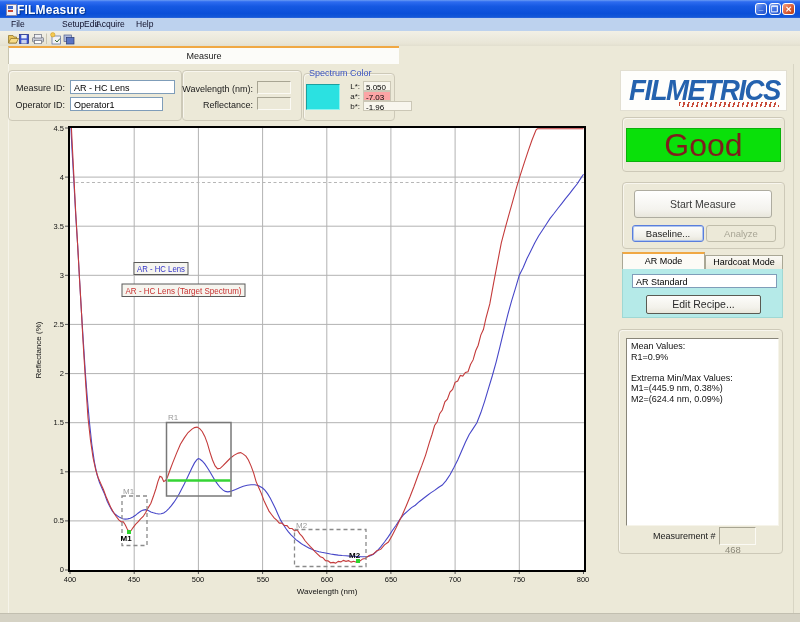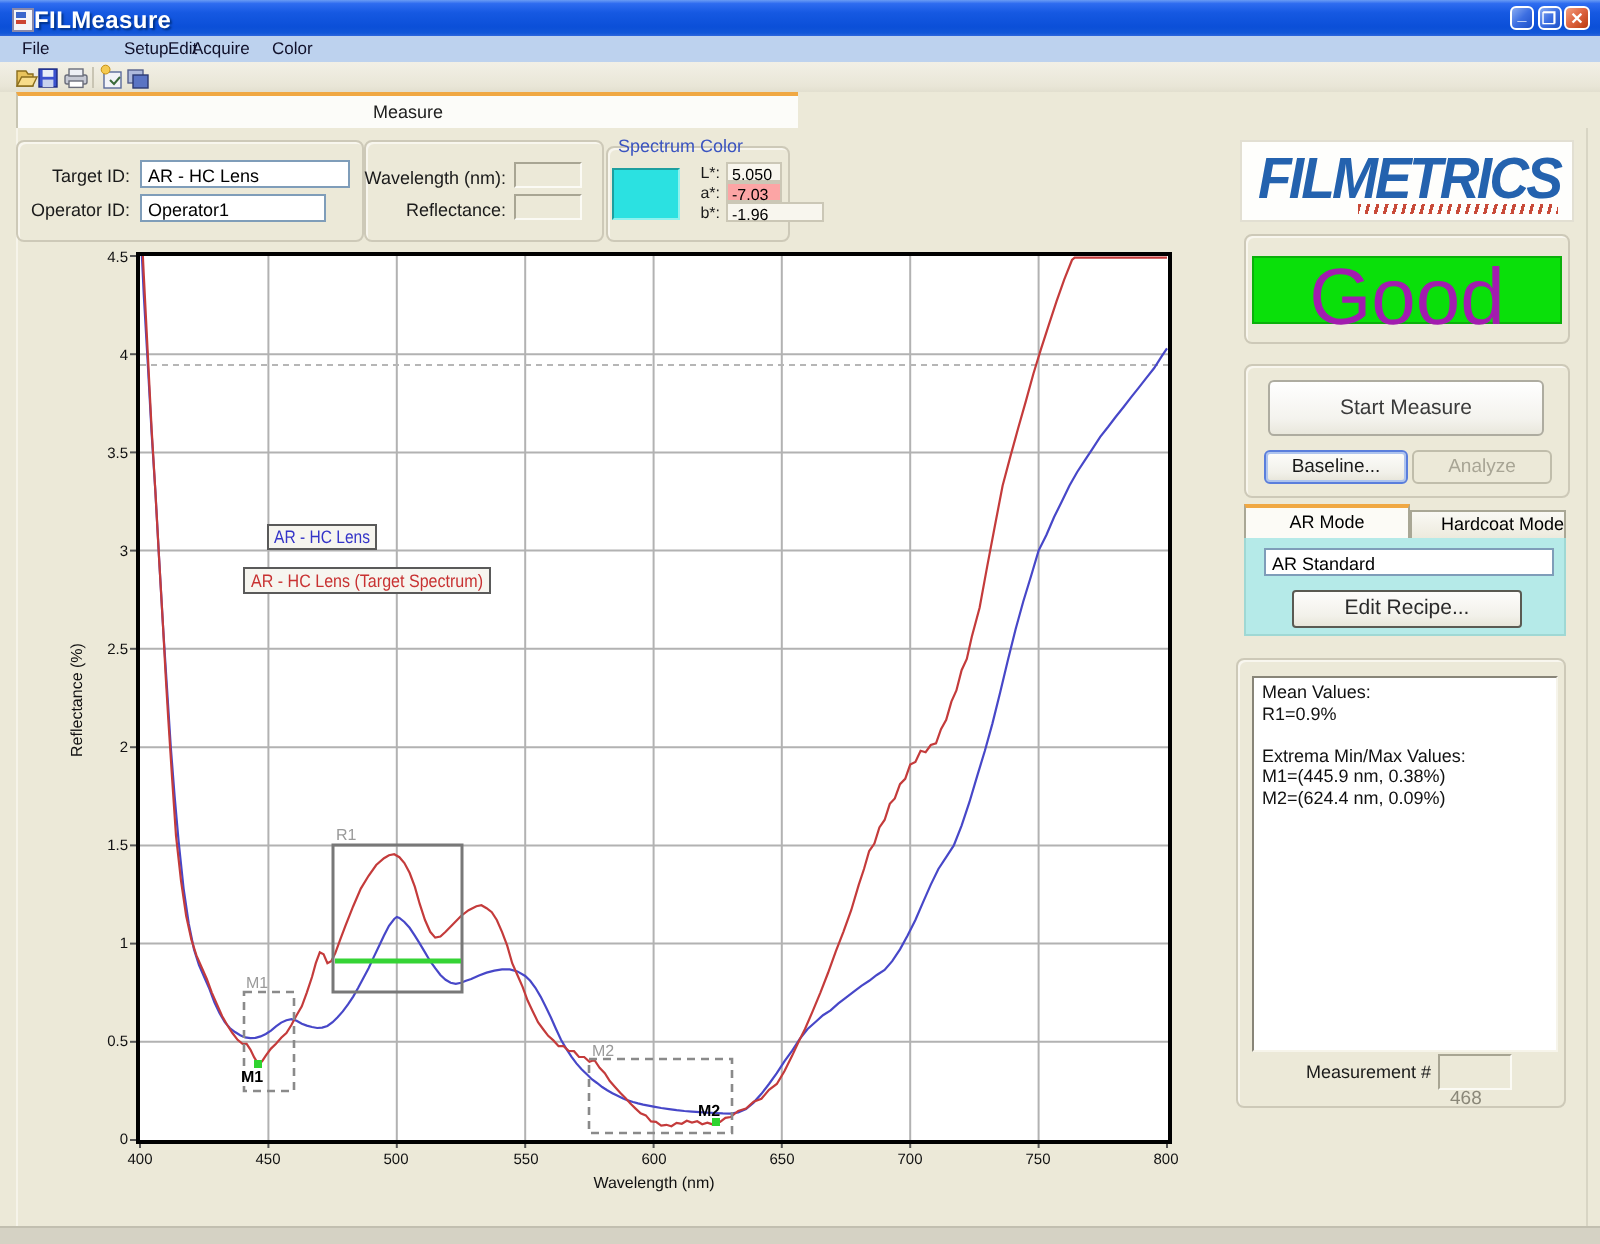--- a/index.html
+++ b/index.html
@@ -36,21 +36,21 @@
 <div class="abs" id="appicon"></div>
 <div class="abs" id="titletxt">FILMeasure</div>
 <div class="abs wbtn wblue" id="bmin"><span style="position:relative;top:-1px;">_</span></div>
 <div class="abs wbtn wblue" id="bmax"><span style="position:relative;top:0.5px;">❐</span></div>
 <div class="abs wbtn" id="bclose"><span style="position:relative;top:0.5px;">✕</span></div>
 <div class="abs" id="menubar">
   <span class="abs mitem" style="left:11px;">File</span>
   <span class="abs mitem" style="left:36px;margin-left:48px;">Edit</span>
   <span class="abs mitem" style="left:62px;">Setup</span>
   <span class="abs mitem" style="left:96px;">Acquire</span>
-  <span class="abs mitem" style="left:136px;">Color</span>
+  <span class="abs mitem" style="left:136px;">Help</span>
 </div>
 <div class="abs" id="toolbar"></div>
 <div class="abs" id="tabstrip">
   <div class="abs" id="tabMeasure">
       <div class="abs tabtxt">Measure</div>
     </div>
 </div>
 <div class="abs" id="page"></div>
 <div class="abs" id="bottomstrip"></div>
 
@@ -77,21 +77,21 @@
   </g>
   <g>
     <rect x="64" y="4" width="7.5" height="6.5" fill="#aebadc" stroke="#55608c" stroke-width="0.7"></rect>
     <rect x="66.5" y="6.5" width="7.5" height="6.5" fill="#5a74c4" stroke="#2c3a72" stroke-width="0.7"></rect>
   </g>
 </svg>
 
 <div class="abs grp" style="left:8px;top:70px;width:172px;height:49px;"></div>
 <div class="abs grp" style="left:182px;top:70px;width:118px;height:49px;"></div>
 <div class="abs grp" style="left:303px;top:73px;width:90px;height:46px;"></div>
-<div class="abs lbl rlbl" style="left:16px;top:83px;width:49px;">Target ID:</div>
+<div class="abs lbl rlbl" style="left:16px;top:83px;width:49px;">Measure ID:</div>
 <div class="abs tbox" style="left:70px;top:80px;width:105px;height:14px;">AR - HC Lens</div>
 <div class="abs lbl rlbl" style="left:5px;top:100px;width:60px;">Operator ID:</div>
 <div class="abs tbox" style="left:70px;top:97px;width:93px;height:14px;">Operator1</div>
 <div class="abs lbl rlbl" style="left:170px;top:84px;width:83px;">Wavelength (nm):</div>
 <div class="abs dbox" style="left:257px;top:81px;width:34px;height:13px;"></div>
 <div class="abs lbl rlbl" style="left:190px;top:100px;width:63px;">Reflectance:</div>
 <div class="abs dbox" style="left:257px;top:97px;width:34px;height:13px;"></div>
 <div class="abs lbl" style="left:309px;top:68px;color:#3b54c0;">Spectrum Color</div>
 <div class="abs" style="left:306px;top:84px;width:34px;height:26px;background:#2be1e1;border-top:1px solid #1d9f9f;border-left:1px solid #1d9f9f;border-bottom:1px solid #8ef2ee;border-right:1px solid #8ef2ee;box-sizing:border-box;"></div>
 <div class="abs lbl rlbl" style="left:344px;top:82px;width:16px;font-size:8px;">L*:</div>
@@ -100,29 +100,29 @@
 <div class="abs" style="left:363px;top:81px;width:28px;height:10px;background:#f8f6ee;border:1px solid #cbc7b6;font-size:8px;padding:1px 0 0 2px;box-sizing:border-box;">5.050</div>
 <div class="abs" style="left:363px;top:91px;width:28px;height:10px;background:#fca5a5;border:1px solid #cbc7b6;font-size:8px;padding:1px 0 0 2px;box-sizing:border-box;">-7.03</div>
 <div class="abs" style="left:363px;top:101px;width:49px;height:10px;background:#f8f6ee;border:1px solid #cbc7b6;font-size:8px;padding:1px 0 0 2px;box-sizing:border-box;">-1.96</div>
 
 <div class="abs" style="left:620px;top:70px;width:167px;height:41px;background:#fefefc;border:1px solid #e2dfd2;box-sizing:border-box;">
   <div style="position:absolute;left:8px;top:3px;font-style:italic;font-weight:bold;font-size:29px;letter-spacing:-1.5px;color:#2462ae;transform:scaleX(0.95);transform-origin:left;">FILMETRICS</div>
   <div style="position:absolute;left:58px;top:31px;width:100px;height:5px;background:repeating-linear-gradient(105deg,#c84a38 0,#c84a38 1.6px,transparent 1.6px,transparent 4.4px);"></div>
 </div>
 <div class="abs grp" style="left:622px;top:117px;width:161px;height:53px;"></div>
 <div class="abs" style="left:626px;top:128px;width:155px;height:34px;background:#0ae00a;border:1px solid #0ab00a;box-sizing:border-box;text-align:center;">
-  <div style="font-size:40px;color:#a21caf;margin-top:-2px;">Good</div>
+  <div style="font-size:32px;color:#7f1d1d;margin-top:-2px;">Good</div>
 </div>
 <div class="abs grp" style="left:622px;top:182px;width:161px;height:65px;"></div>
 <div class="abs" style="left:634px;top:190px;width:138px;height:28px;background:linear-gradient(180deg,#ffffff 0%,#f4f3ee 70%,#e9e7dc 100%);border:1px solid #aeaca0;border-radius:3px;box-sizing:border-box;text-align:center;font-size:10.5px;color:#3a3a3a;line-height:26px;">Start Measure</div>
 <div class="abs" style="left:632px;top:225px;width:72px;height:17px;background:linear-gradient(180deg,#fdfdfb 0%,#f1f0e9 70%,#e6e4d8 100%);border:1px solid #5a7edc;border-radius:3px;box-shadow:inset 0 0 0 1px #aec4ee;box-sizing:border-box;text-align:center;font-size:9.5px;color:#1a1a1a;line-height:15px;">Baseline...</div>
 <div class="abs" style="left:706px;top:225px;width:70px;height:17px;background:#ece9d8;border:1px solid #c0bdab;border-radius:3px;box-sizing:border-box;text-align:center;font-size:9.5px;color:#a8a595;line-height:15px;">Analyze</div>
 
 <div class="abs" style="left:622px;top:252px;width:83px;height:17px;background:#fcfbf6;border-top:2.5px solid #f0a843;border-left:1px solid #a9a795;border-right:1px solid #a9a795;box-sizing:border-box;text-align:center;font-size:9px;padding-top:2px;">AR Mode</div>
-<div class="abs" style="left:705px;top:255px;width:78px;height:14px;background:linear-gradient(180deg,#faf9f4,#edeadd);border:1px solid #a9a795;border-bottom:none;box-sizing:border-box;text-align:right;font-size:9px;padding-top:1px;">Hardcoat Mode</div>
+<div class="abs" style="left:705px;top:255px;width:78px;height:14px;background:linear-gradient(180deg,#faf9f4,#edeadd);border:1px solid #a9a795;border-bottom:none;box-sizing:border-box;text-align:center;font-size:9px;padding-top:1px;">Hardcoat Mode</div>
 <div class="abs" style="left:622px;top:269px;width:161px;height:49px;background:#b5eae8;border:1px solid #9fd8d4;border-top:none;box-sizing:border-box;"></div>
 <div class="abs tbox" style="left:632px;top:274px;width:145px;height:14px;">AR Standard</div>
 <div class="abs" style="left:646px;top:295px;width:115px;height:19px;background:linear-gradient(180deg,#fdfdfb 0%,#f2f1ea 70%,#e8e6da 100%);border:1px solid #5a5a52;border-radius:2px;box-sizing:border-box;text-align:center;font-size:10.5px;color:#2a2a2a;line-height:17px;">Edit Recipe...</div>
 
 <div class="abs grp" style="left:618px;top:329px;width:163px;height:223px;"></div>
 <div class="abs" style="left:626px;top:338px;width:153px;height:188px;background:#fff;border-top:1px solid #888578;border-left:1px solid #888578;border-bottom:1px solid #f6f4ea;border-right:1px solid #f6f4ea;box-sizing:border-box;font-size:9px;color:#111;line-height:10.5px;padding:2px 0 0 4px;">Mean Values:<br>R1=0.9%<br><br>Extrema Min/Max Values:<br>M1=(445.9 nm, 0.38%)<br>M2=(624.4 nm, 0.09%)</div>
 <div class="abs lbl" style="left:653px;top:531px;">Measurement #</div>
 <div class="abs dbox" style="left:719px;top:527px;width:37px;height:16px;font-size:9.5px;color:#8a8778;padding:16px 0 0 5px;">468</div>
 
 <svg class="abs" style="left:0;top:0;" width="800" height="622" viewBox="0 0 800 622">

